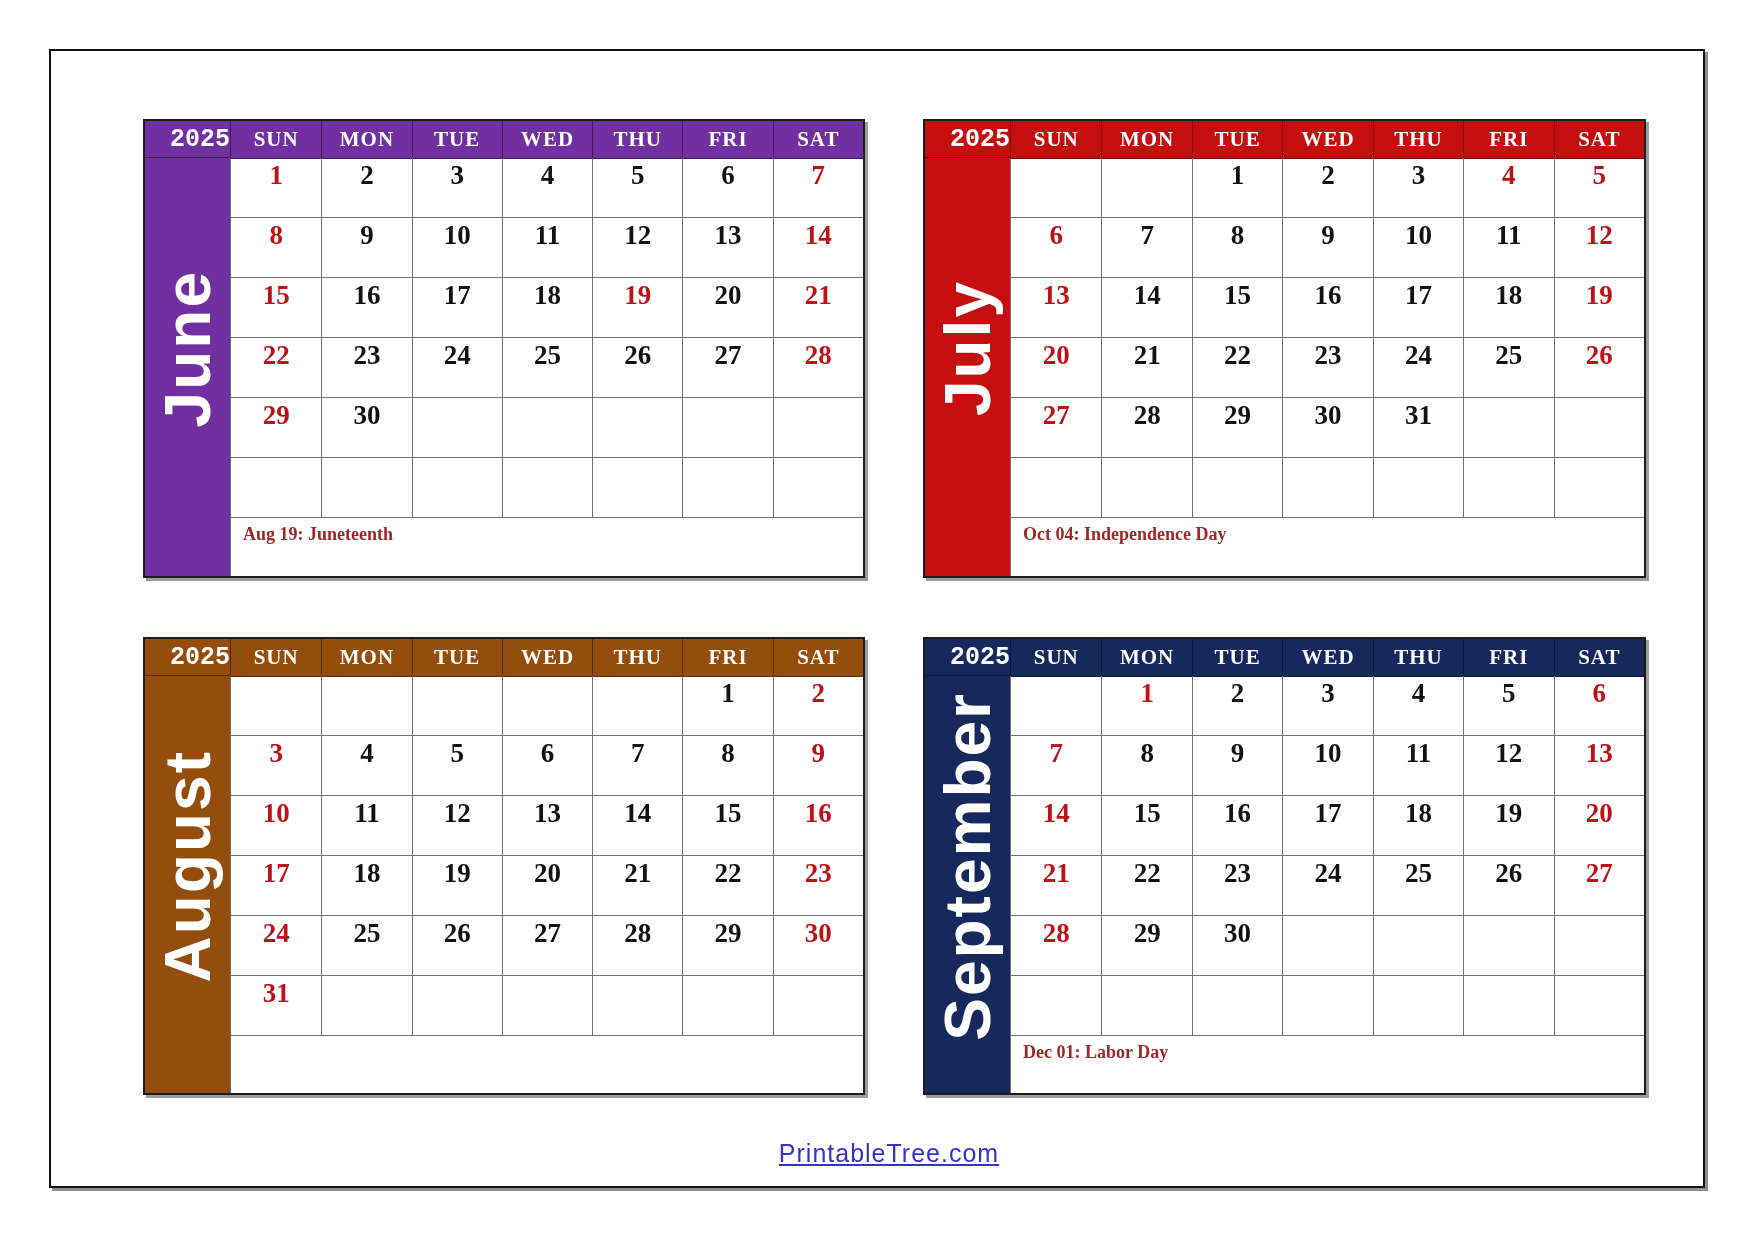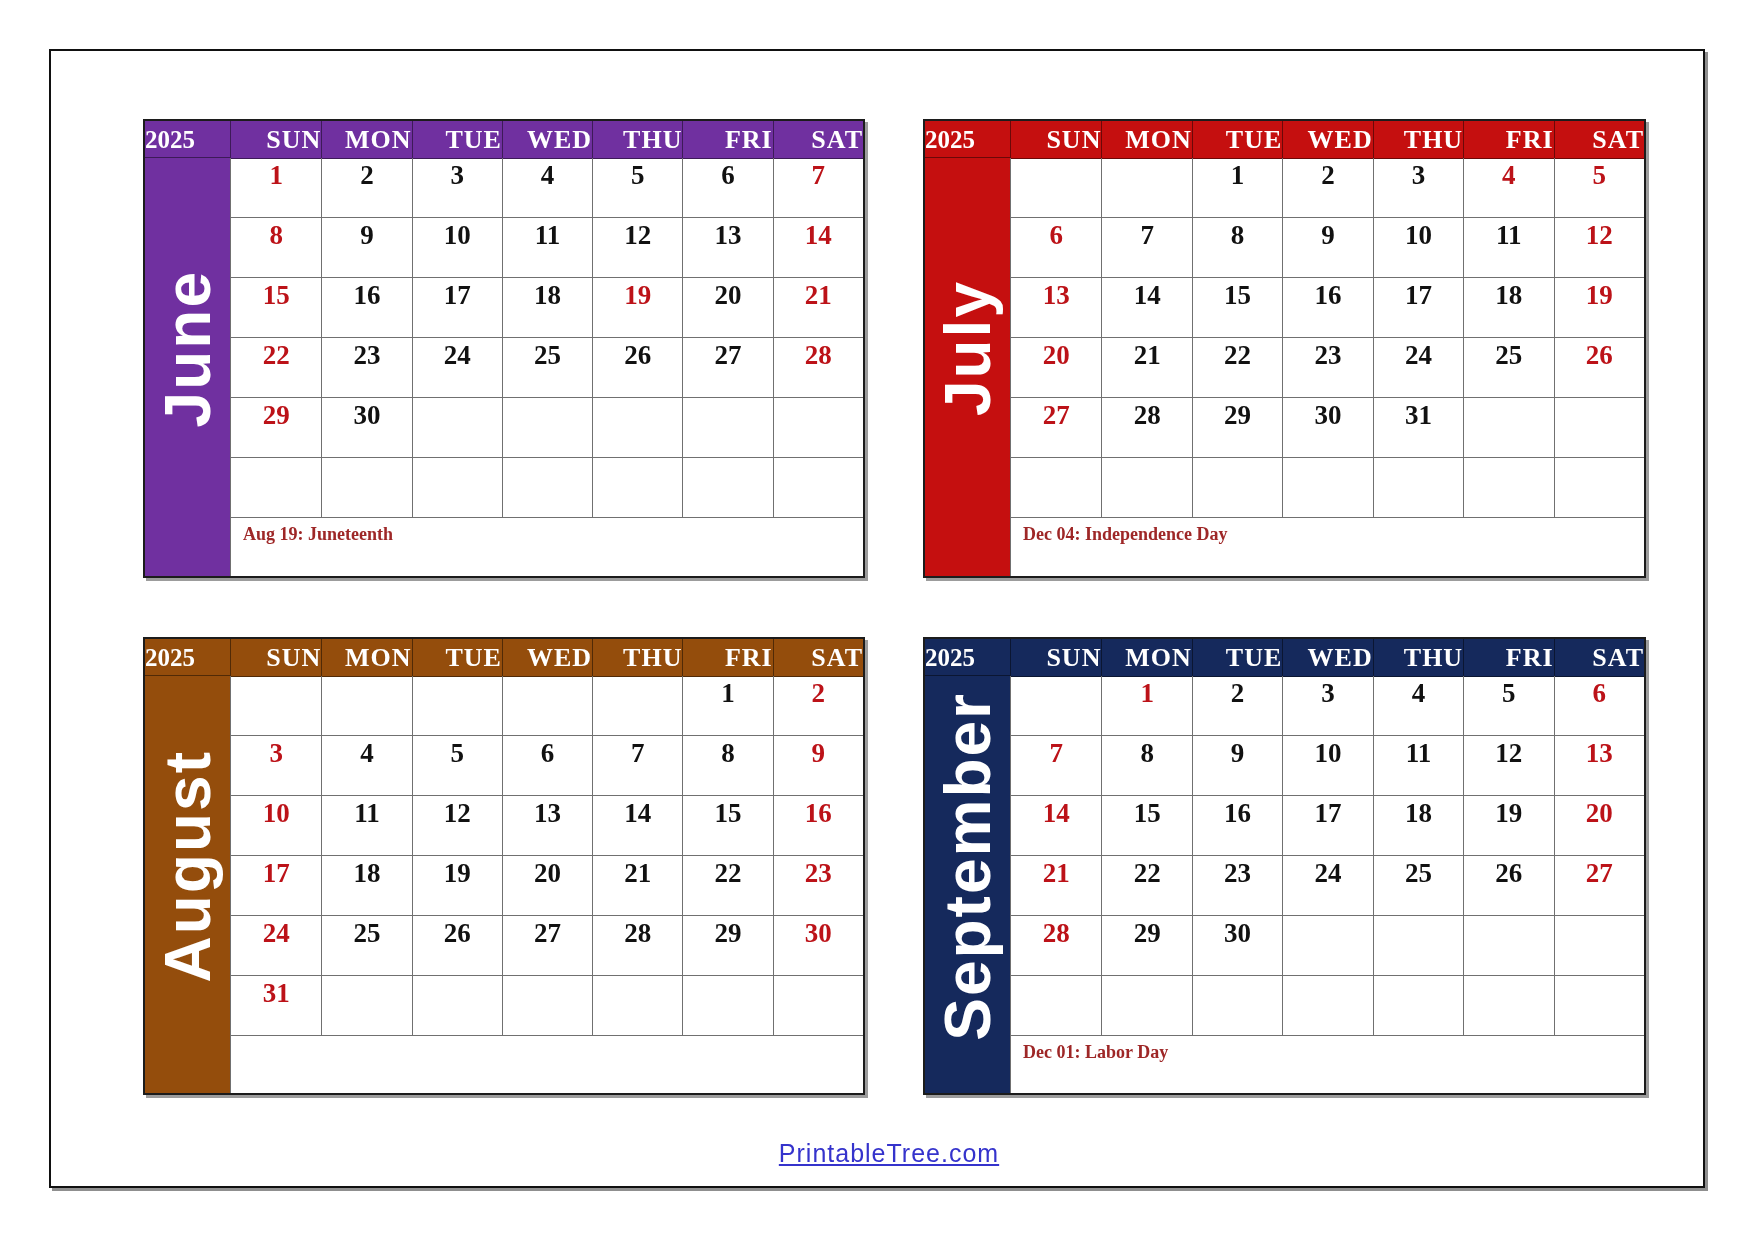--- a/index.html
+++ b/index.html
@@ -18,28 +18,28 @@
   .cal-september{left:872px;top:586px;width:723px;height:458px;}
 
   .band{position:absolute;left:0;top:0;bottom:0;width:86px;background:var(--accent);
         border-right:1px solid #707070;box-sizing:border-box;
         display:flex;align-items:center;justify-content:center;}
   .month{writing-mode:vertical-rl;transform:rotate(180deg);
          color:#ffffff;font-weight:bold;font-size:64px;letter-spacing:2px;
          font-family:"Liberation Sans",sans-serif;line-height:1;}
 
   .year{position:absolute;left:0;top:0;width:86px;height:37px;background:var(--accent);
-        color:#ffffff;font-weight:bold;font-size:25px;line-height:37px;text-align:left;
+        color:#ffffff;font-weight:bold;font-size:25px;line-height:37px;text-align:right;
         border-right:1px solid rgba(0,0,0,.45);border-bottom:1px solid rgba(0,0,0,.45);
-        box-sizing:border-box;font-family:Liberation Serif, serif;}
+        box-sizing:border-box;font-family:Liberation Mono, monospace;}
 
   .days{position:absolute;left:86px;right:0;top:0;height:37px;
         display:grid;grid-template-columns:repeat(7,1fr);}
-  .dh{background:var(--accent);color:#ffffff;text-align:right;line-height:37px;
-      font-family:"Liberation Serif",serif;font-weight:bold;font-size:26px;letter-spacing:1px;
+  .dh{background:var(--accent);color:#ffffff;text-align:center;line-height:37px;
+      font-family:"Liberation Serif",serif;font-weight:bold;font-size:21px;letter-spacing:1px;
       border-left:1px solid rgba(0,0,0,.45);border-bottom:1px solid rgba(0,0,0,.45);
       box-sizing:border-box;}
   .dh:first-child{border-left:none;}
 
   .grid{position:absolute;left:86px;right:0;top:37px;height:360px;
         display:grid;grid-template-columns:repeat(7,1fr);grid-template-rows:repeat(6,1fr);}
   .dc{border-left:1px solid #707070;border-bottom:1px solid #707070;box-sizing:border-box;
       text-align:center;padding-top:2px;color:#111111;
       font-family:"Liberation Serif",serif;font-weight:bold;font-size:27px;line-height:1.15;}
   .dc:nth-child(7n+1){border-left:none;}
@@ -173,21 +173,21 @@
           <div class="dc"></div>
           <div class="dc"></div>
           <div class="dc"></div>
           <div class="dc"></div>
           <div class="dc"></div>
           <div class="dc"></div>
           <div class="dc"></div>
           <div class="dc"></div>
           <div class="dc"></div>
         </div>
-      <div class="note">Dec 04: Independence Day</div>
+      <div class="note">Oct 04: Independence Day</div>
     </section>
 
     <section class="cal cal-august" style="--accent: #944D0C;">
       <div class="band">
         <div class="month">August</div>
       </div>
       <div class="year">2025</div>
       <div class="days">
           <div class="dh">SUN</div>
           <div class="dh">MON</div>

